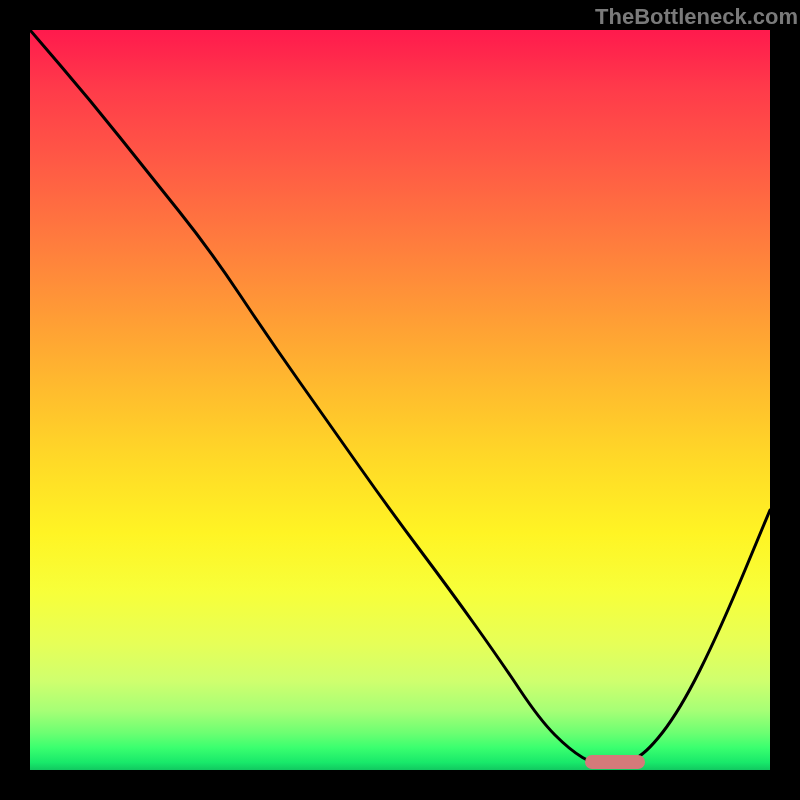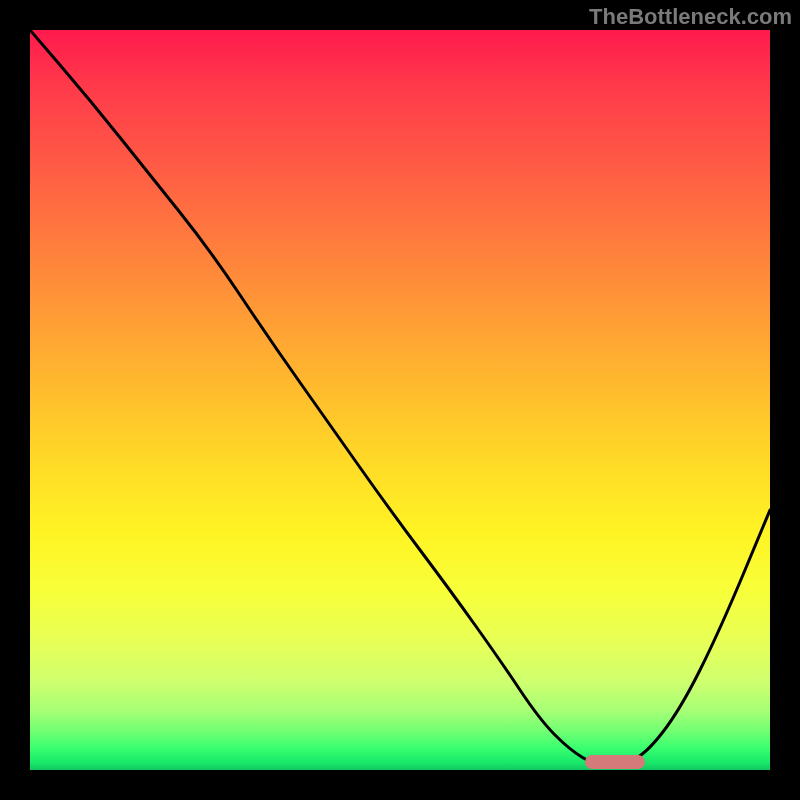--- a/index.html
+++ b/index.html
@@ -45,21 +45,21 @@
       #a6ff76 92%,
       #6cff72 95%,
       #3aff6f 97%,
       #18e86a 99%,
       #11c860 100%
     );
   }
   .watermark {
     position: absolute;
     top: 4px;
-    right: 8px;
+    right: 2px;
     font-family: Arial, Helvetica, sans-serif;
     font-size: 22px;
     font-weight: 600;
     color: #7a7a7a;
     user-select: none;
   }
   svg.curve {
     position: absolute;
     inset: 0;
   }

